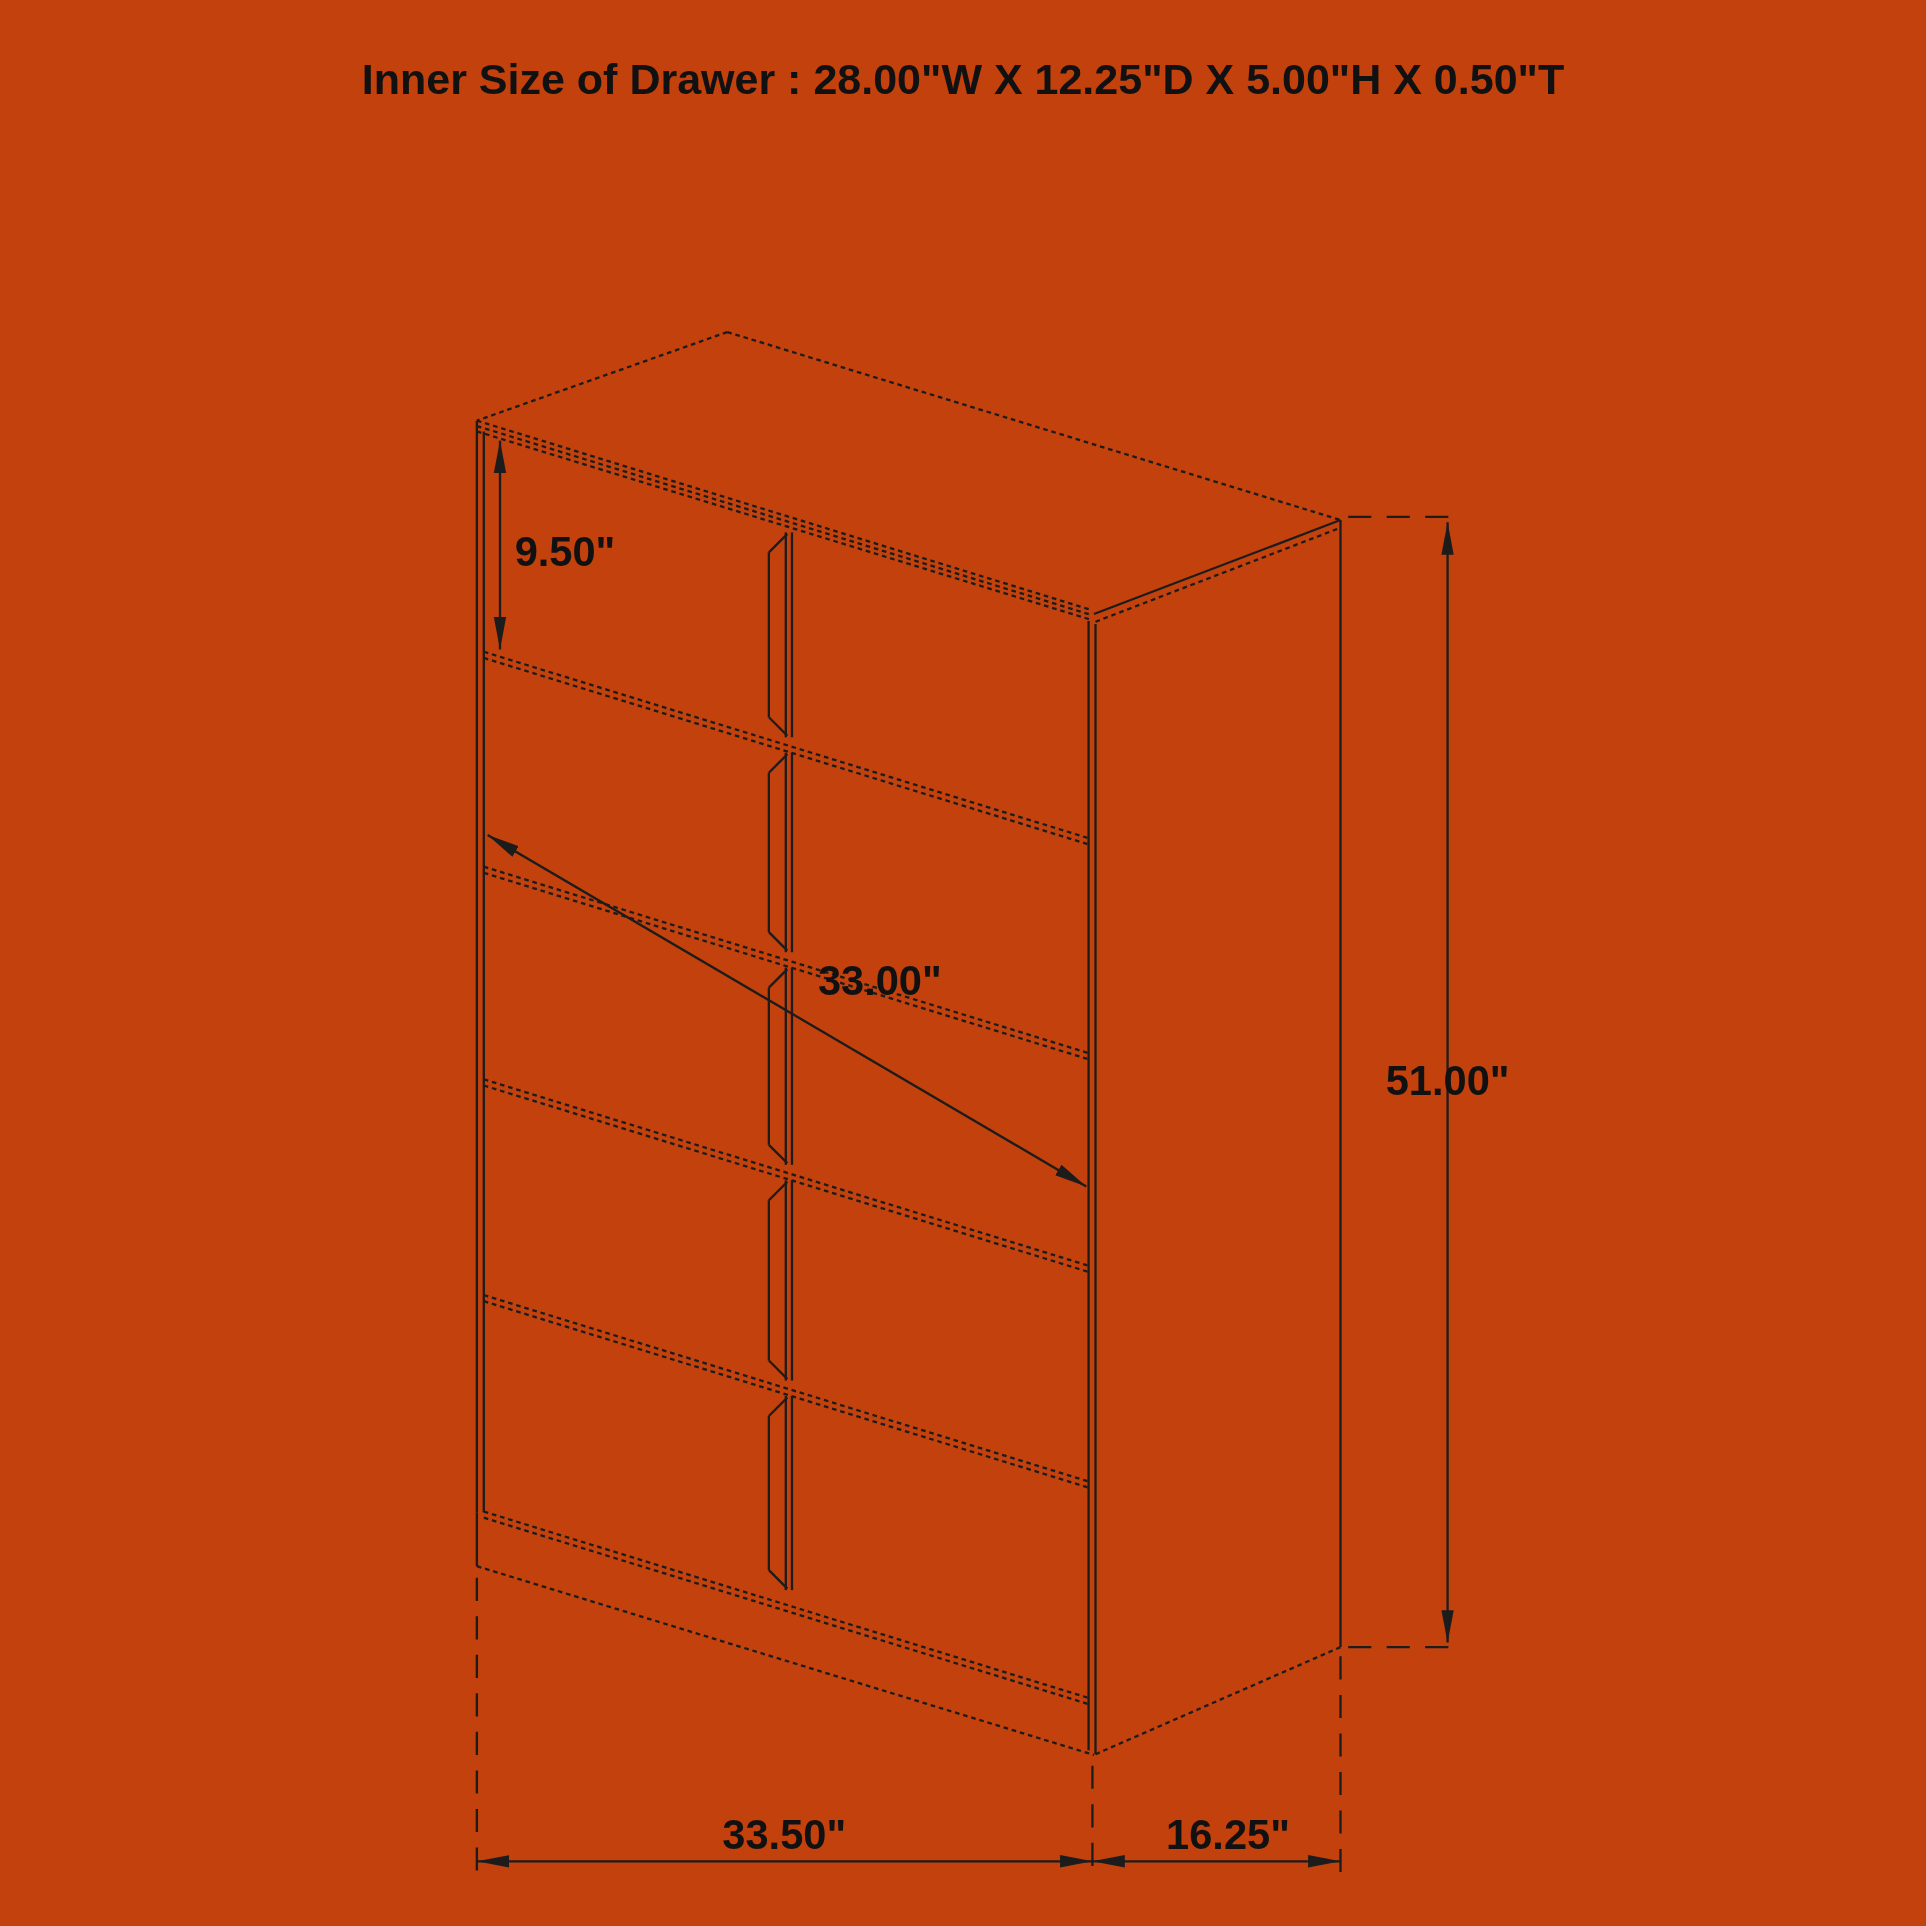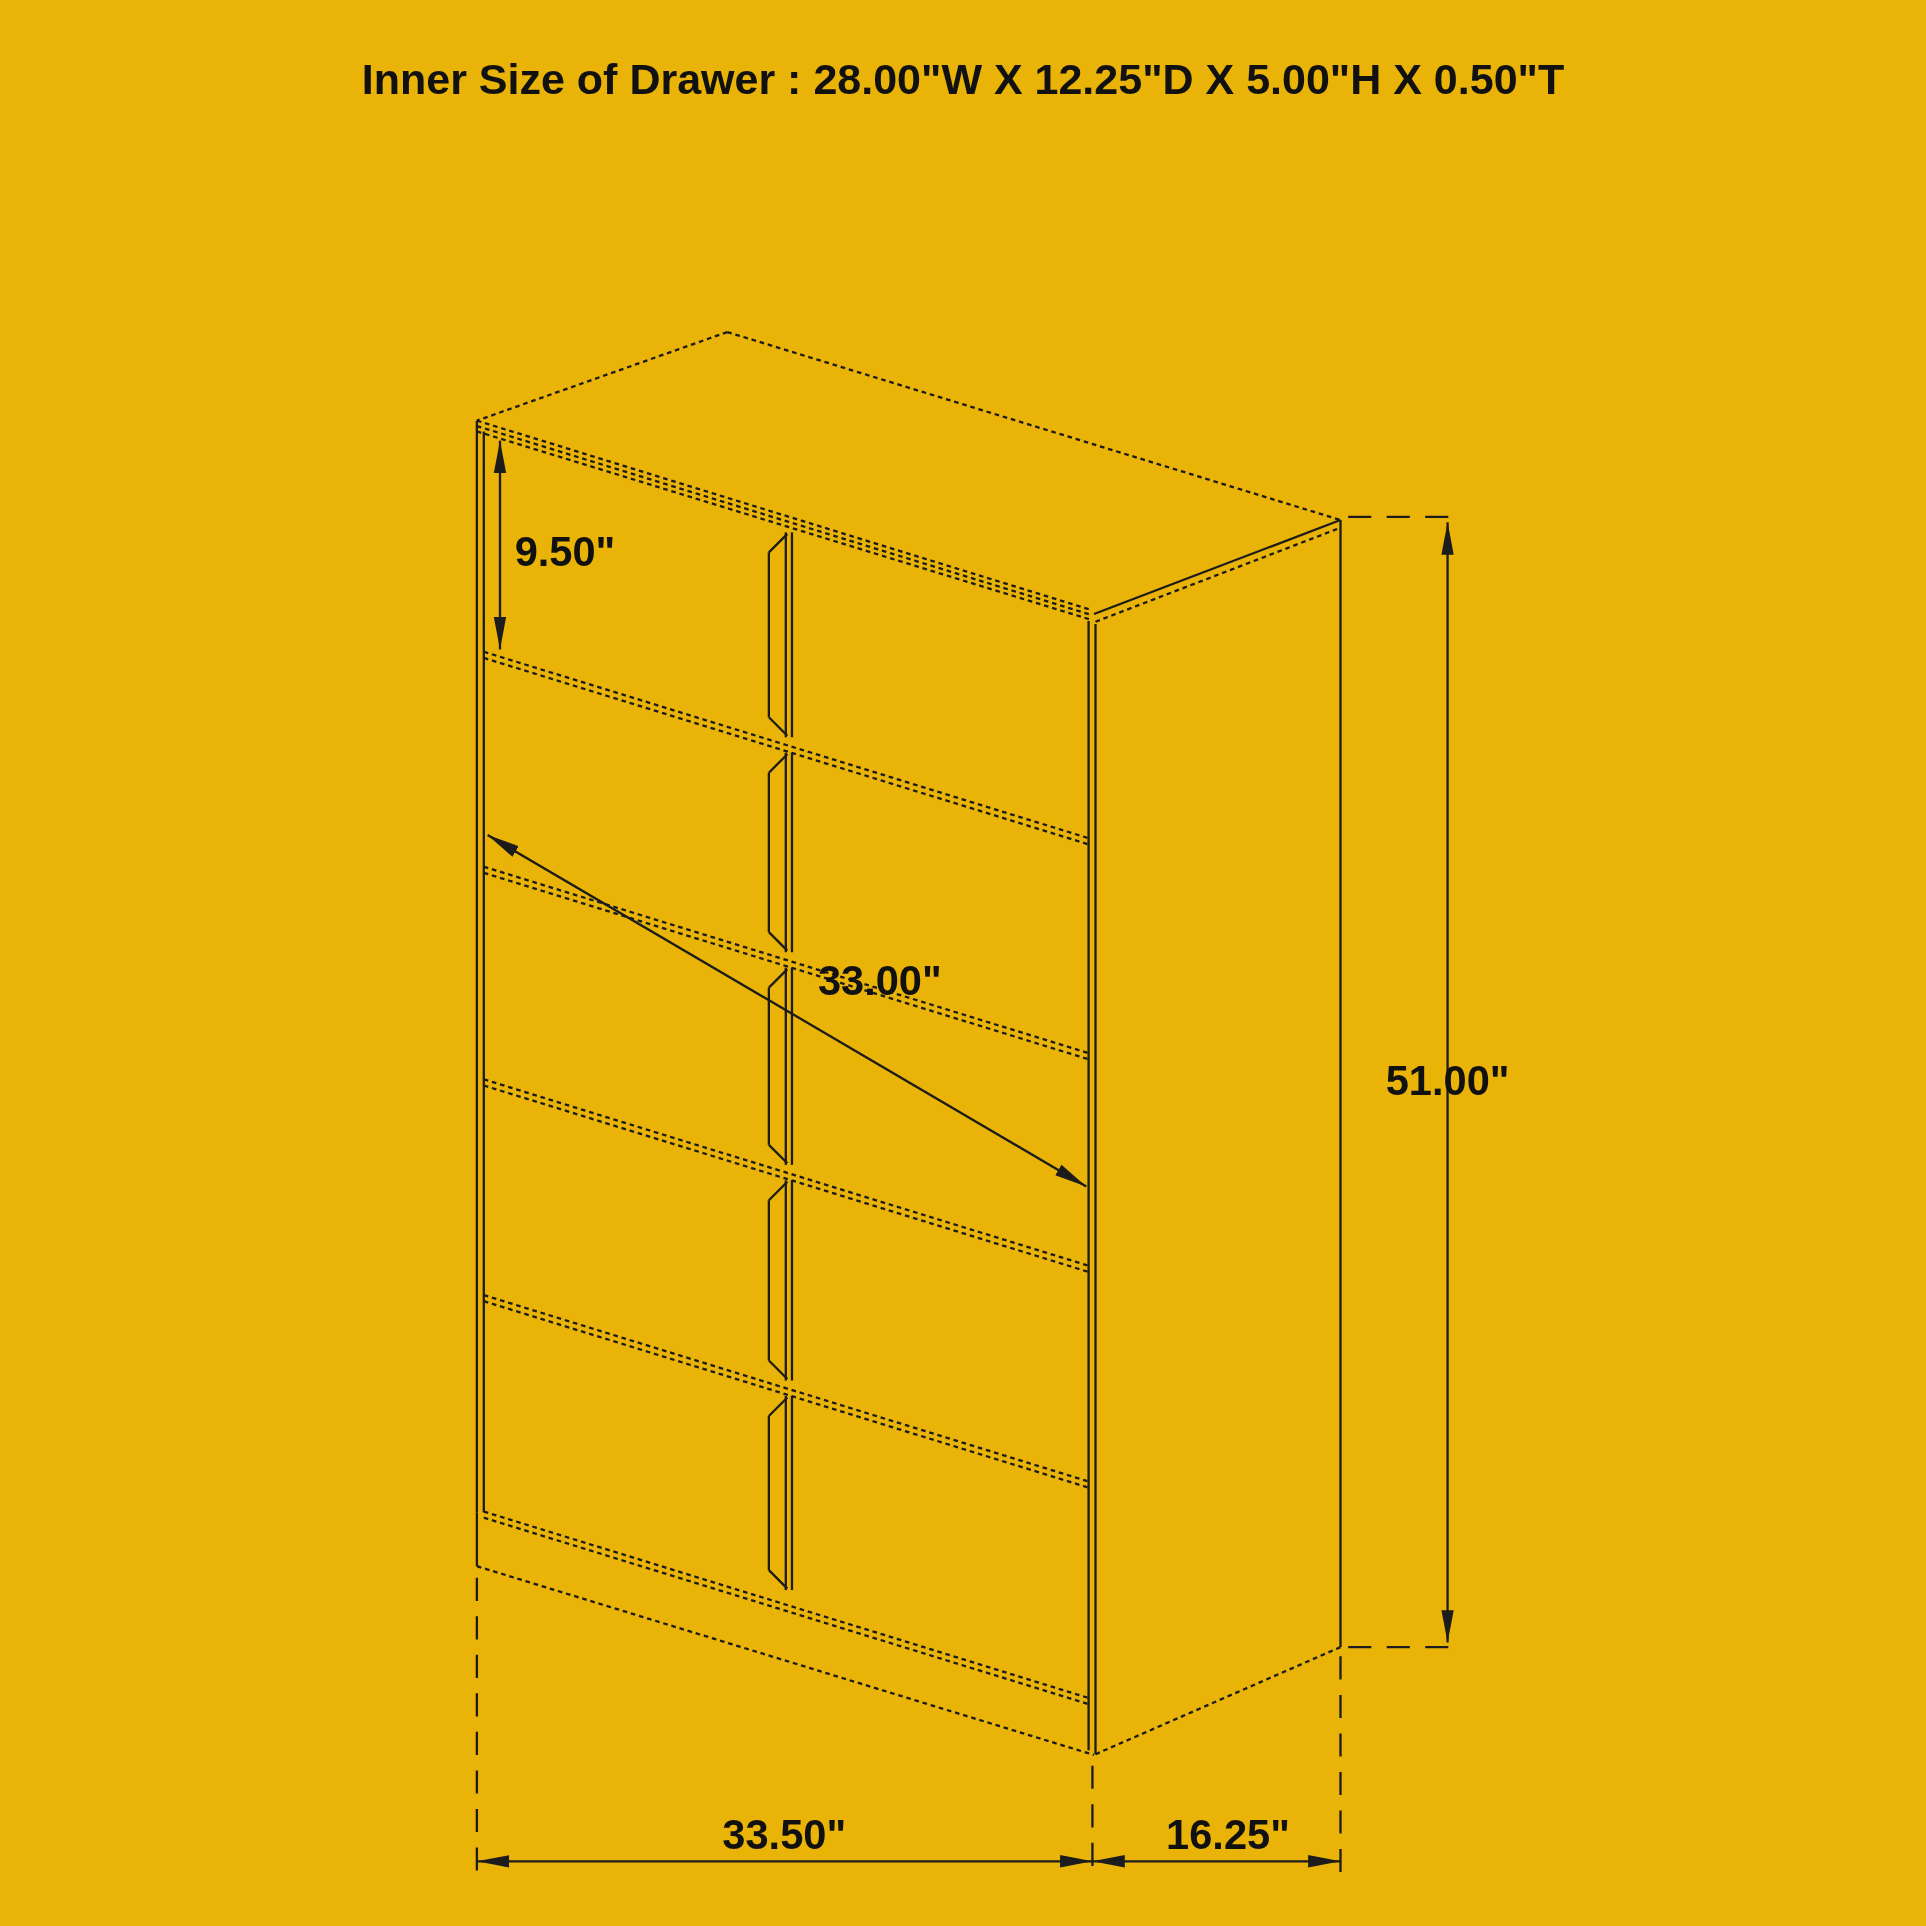--- a/index.html
+++ b/index.html
@@ -7,21 +7,21 @@
     padding: 0;
     background: #ffffff;
     width: 1926px;
     height: 1926px;
     font-family: "Liberation Sans", sans-serif;
   }
   .stage {
     position: relative;
     width: 1926px;
     height: 1926px;
-    background: #eab308;
+    background: #c2410c;
     overflow: hidden;
   }
   .title {
     position: absolute;
     top: 55px;
     left: 0;
     width: 1926px;
     text-align: center;
     font-size: 43px;
     font-weight: 700;

